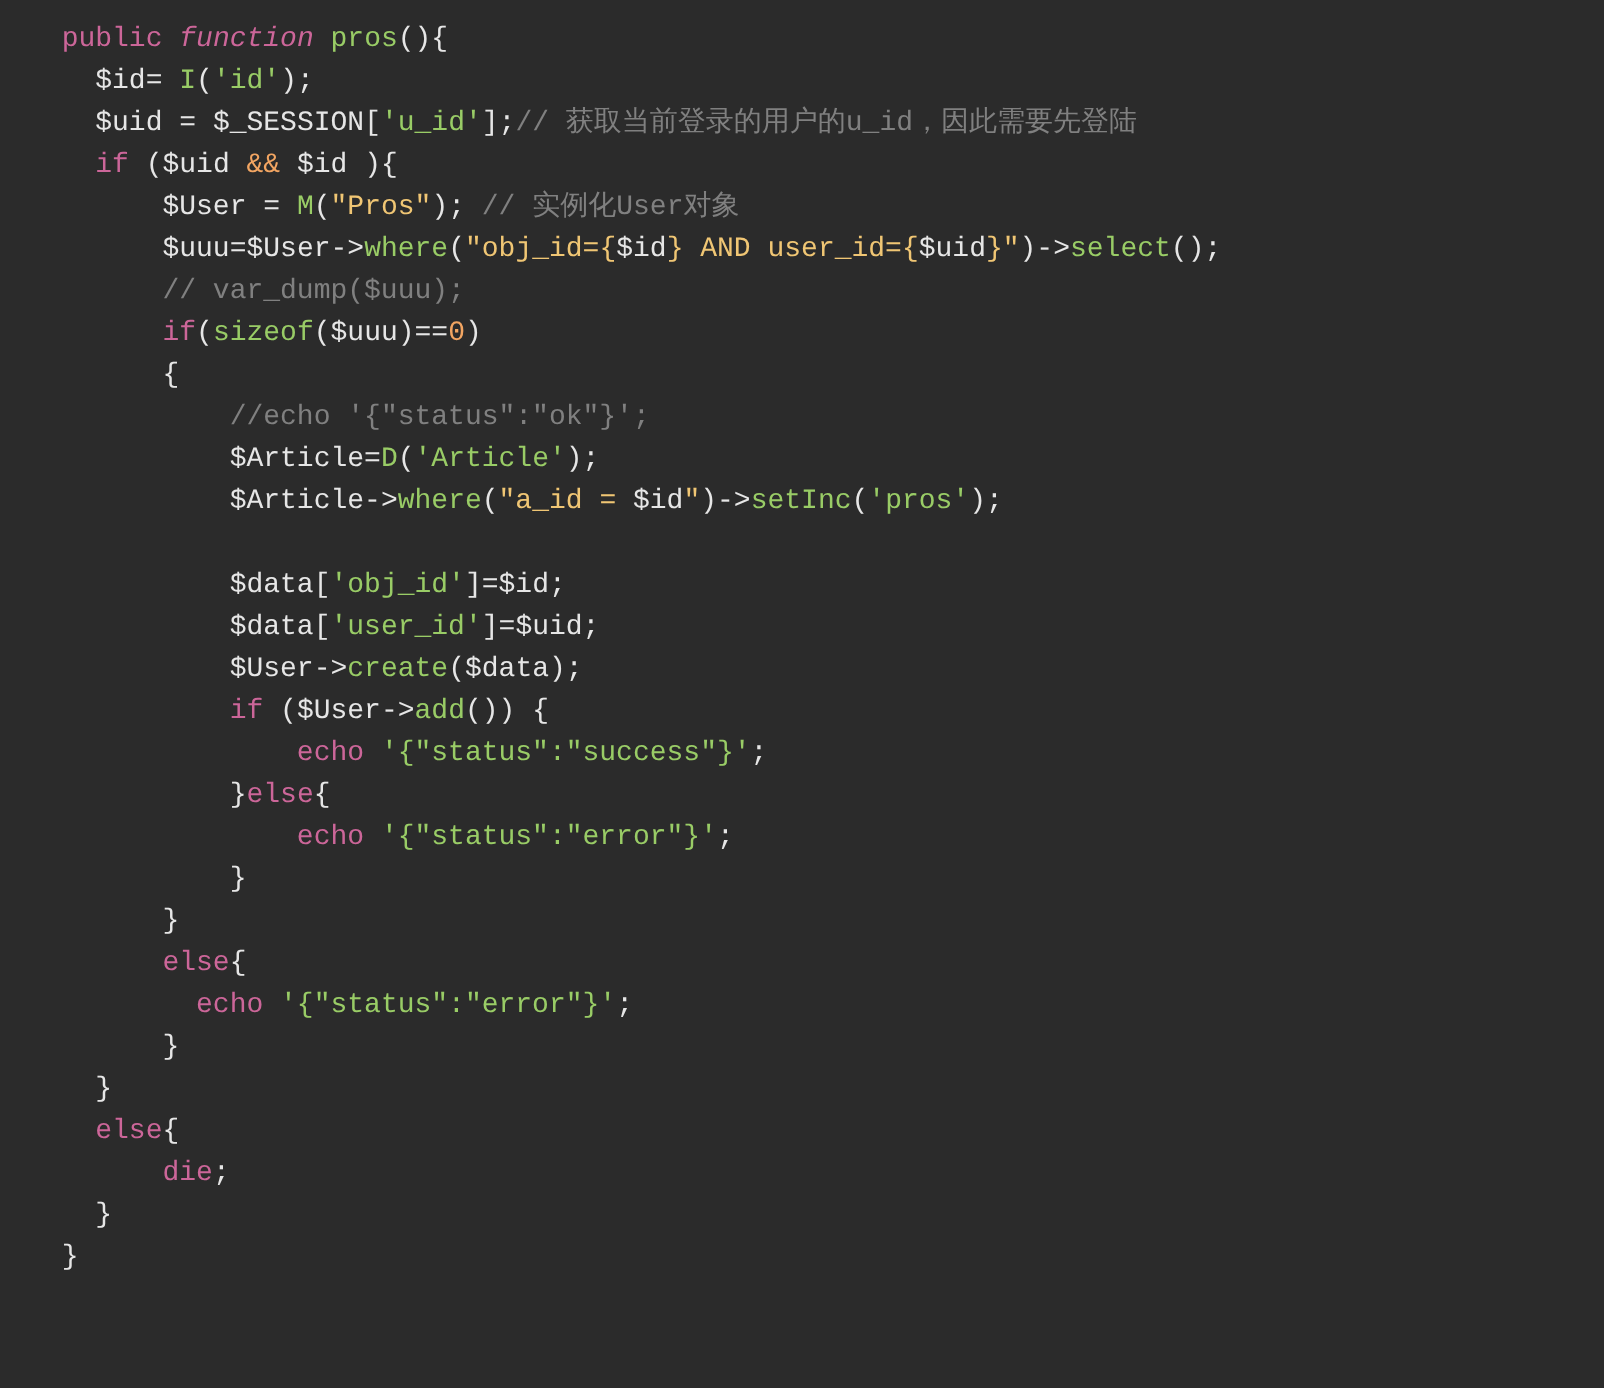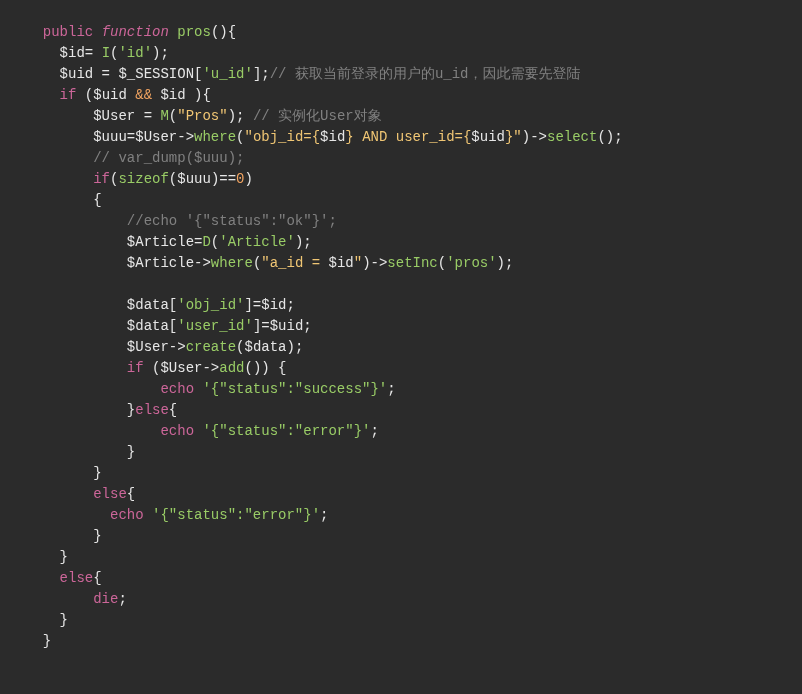--- a/index.html
+++ b/index.html
@@ -4,21 +4,21 @@
 <style>
   html, body {
     margin: 0;
     padding: 0;
     background: #2b2b2b;
     width: 802px;
     height: 694px;
     overflow: hidden;
   }
   pre.code {
-    margin: 12px;
+    margin: 0;
     padding: 10px 14px;
     font-family: Consolas, "Courier New", monospace;
     font-size: 14px;
     line-height: 21px;
     color: #e6e6e6;
     white-space: pre;
   }
   .kw      { color: #cc6699; }    
   .func    { color: #99cc66; }    
   .var     { color: #e6e6e6; }    

